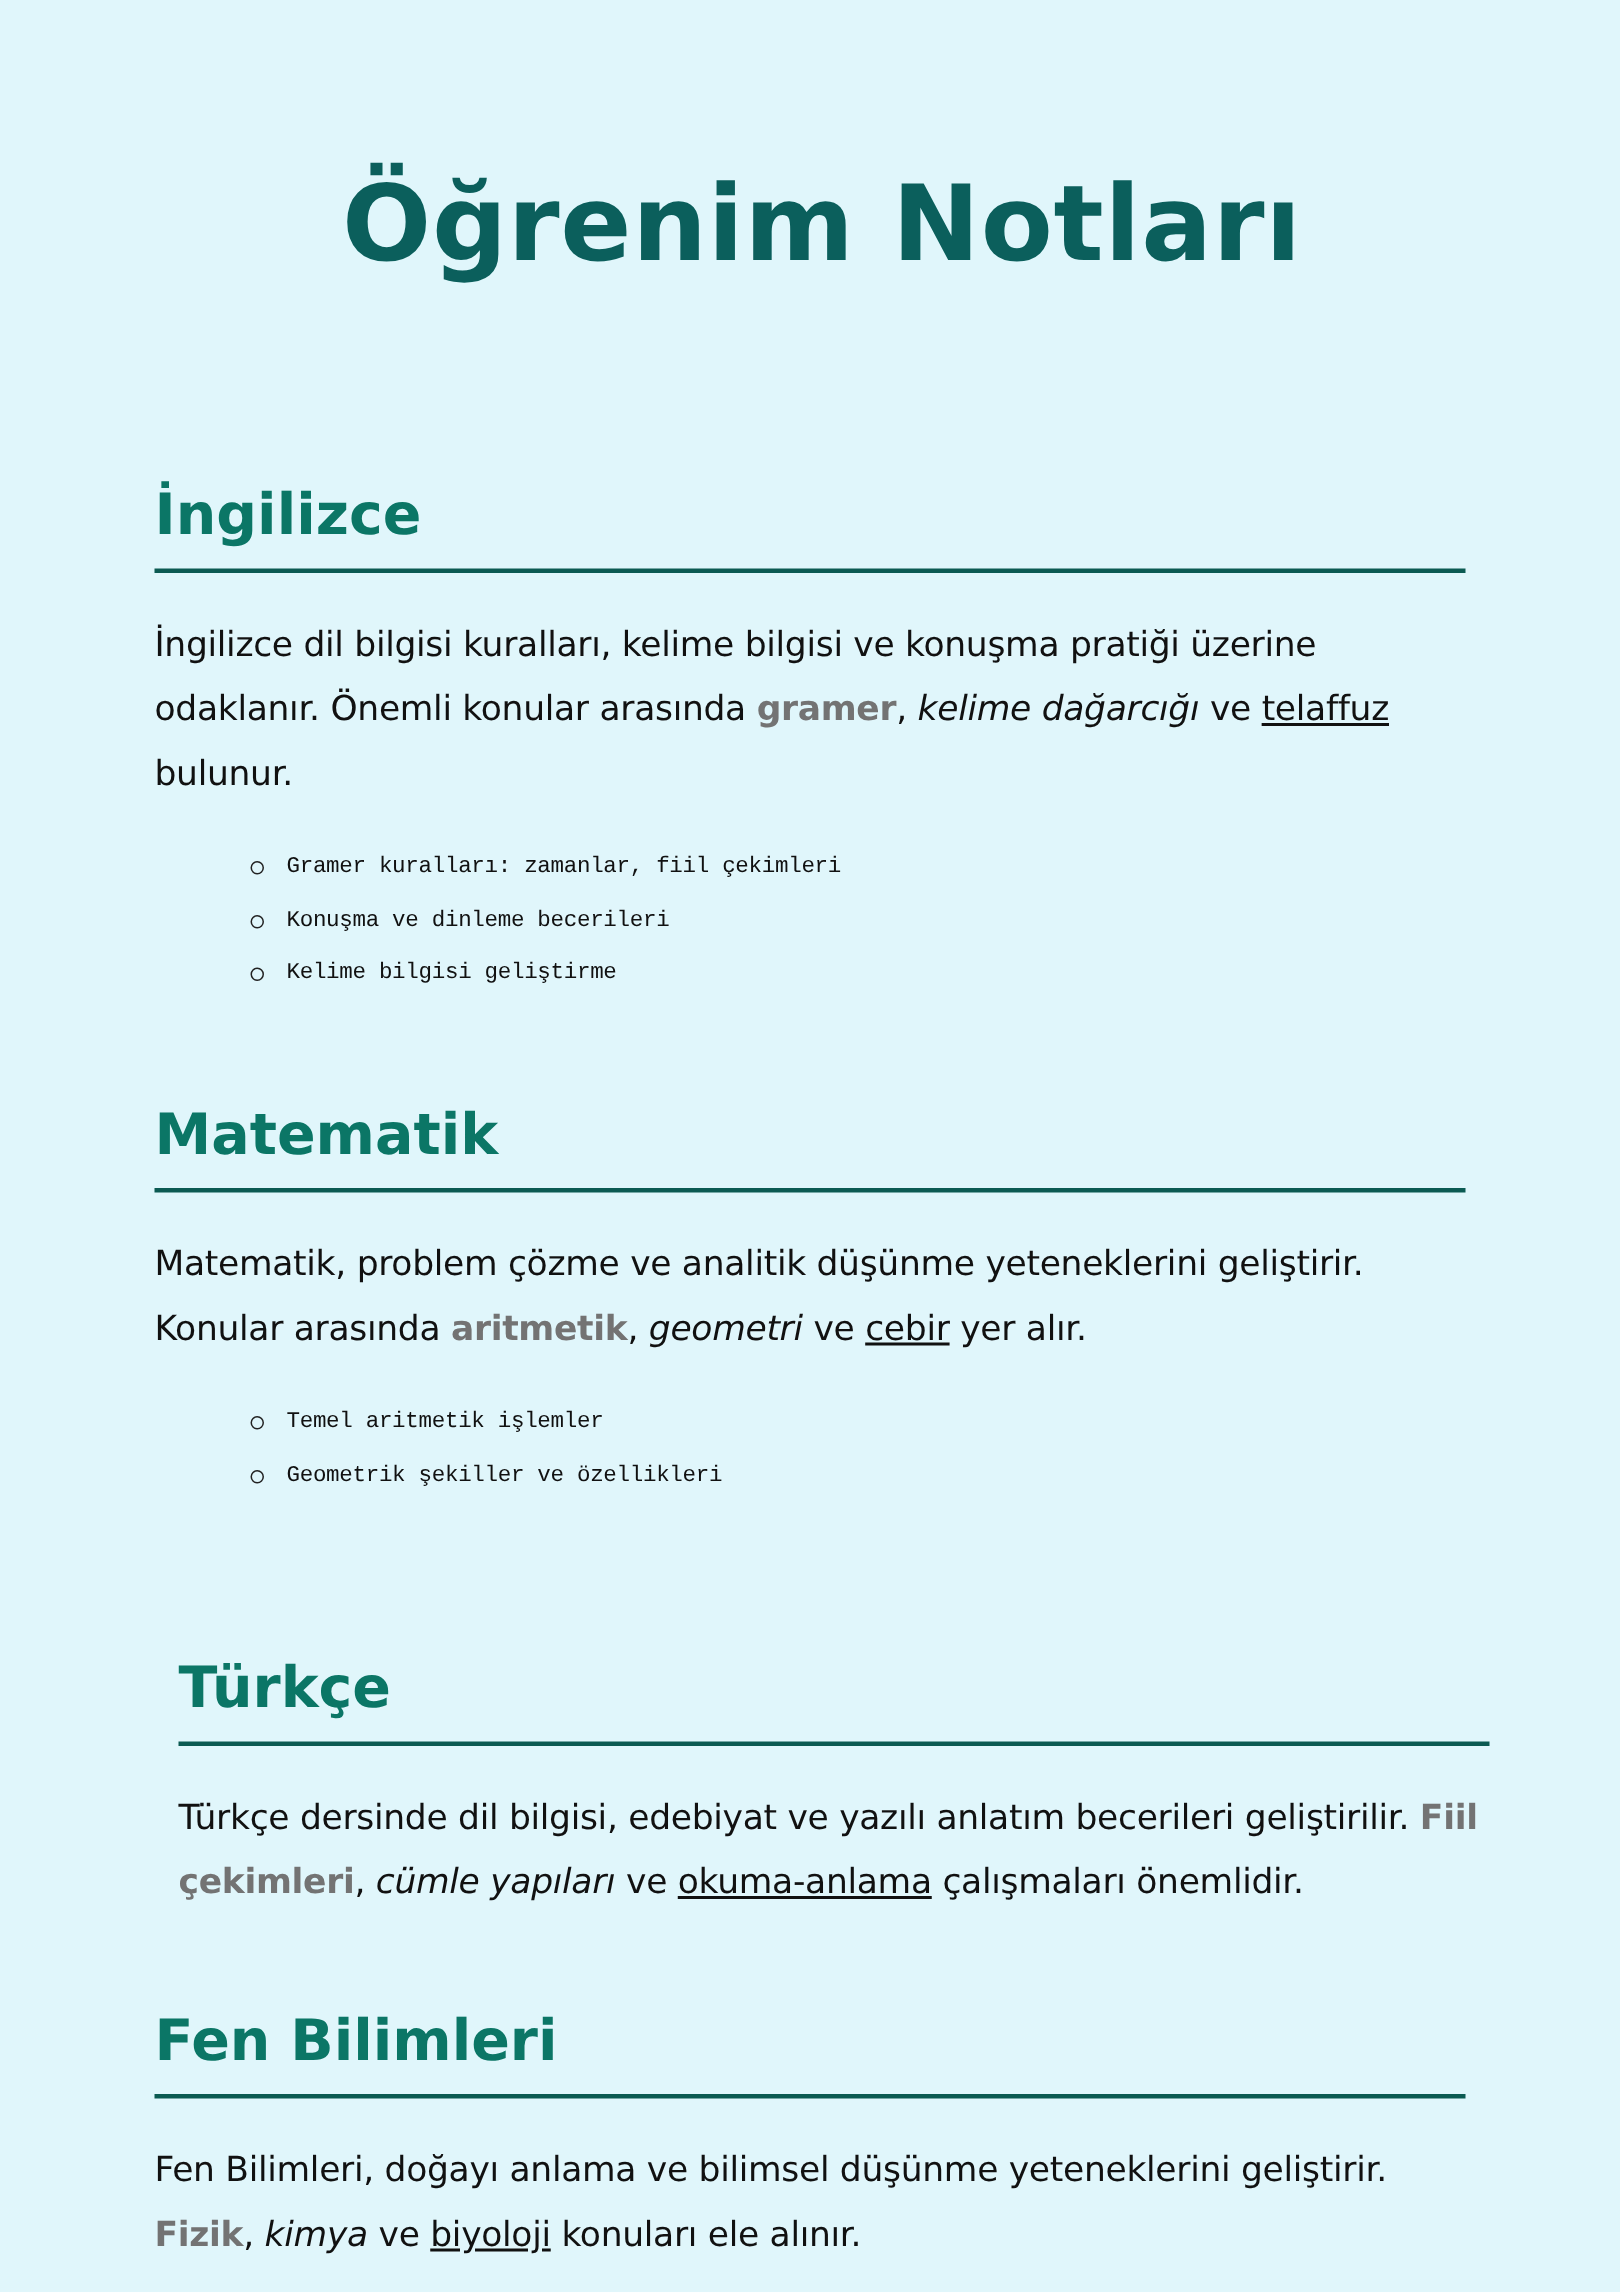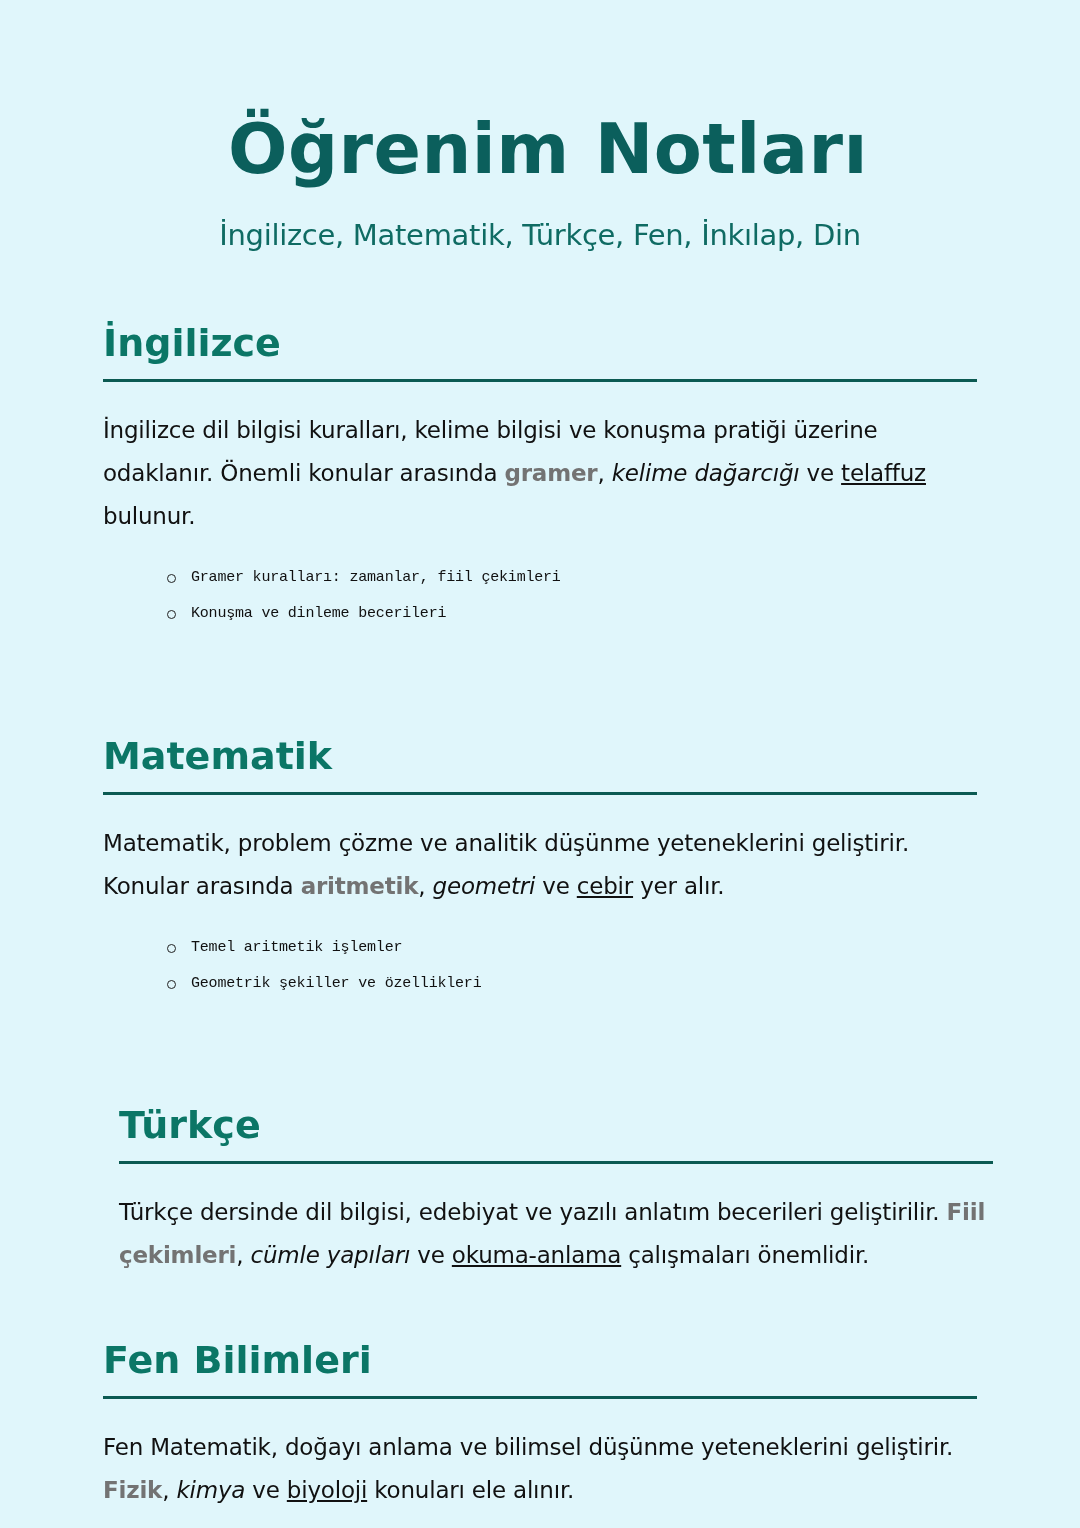--- a/index.html
+++ b/index.html
@@ -46,29 +46,29 @@
     .bullet-circle {
       position: absolute; left: 2px; top: 14px; width: 7px; height: 7px;
       border: 1.6px solid #222; border-radius: 50%;
     }
   </style>
 </head>
 <body>
 
 <div class="page">
   <h1 class="doc-title">Öğrenim Notları</h1>
-  <p class="doc-subtitle">İngilizce, Matematik, Türkçe, Fen, İnkılap, Din</p>
 
   <div class="section" style="top:315px;">
     <h2>İngilizce</h2>
     <div class="rule"></div>
     <p class="para" style="margin-top:27px;"><span>İngilizce dil bilgisi kuralları, kelime bilgisi ve konuşma pratiği üzerine odaklanır. Önemli konular arasında </span><b>gramer</b><span>, </span><i>kelime dağarcığı</i><span> ve </span><u>telaffuz</u><span> bulunur.</span></p>
     <ul class="bullets" style="margin-top:22px;">
       <li><span class="bullet-circle"></span><span>Gramer kuralları: zamanlar, fiil çekimleri</span></li>
       <li><span class="bullet-circle"></span><span>Konuşma ve dinleme becerileri</span></li>
+      <li><span class="bullet-circle"></span><span>Kelime bilgisi geliştirme</span></li>
     </ul>
   </div>
 
   <div class="section" style="top:728px;">
     <h2>Matematik</h2>
     <div class="rule"></div>
     <p class="para" style="margin-top:27px;"><span>Matematik, problem çözme ve analitik düşünme yeteneklerini geliştirir. Konular arasında </span><b>aritmetik</b><span>, </span><i>geometri</i><span> ve </span><u>cebir</u><span> yer alır.</span></p>
     <ul class="bullets" style="margin-top:22px;">
       <li><span class="bullet-circle"></span><span>Temel aritmetik işlemler</span></li>
       <li><span class="bullet-circle"></span><span>Geometrik şekiller ve özellikleri</span></li>
@@ -77,15 +77,15 @@
 
   <div class="section" style="top:1097px;margin-left:16px;">
     <h2>Türkçe</h2>
     <div class="rule"></div>
     <p class="para" style="margin-top:27px;"><span>Türkçe dersinde dil bilgisi, edebiyat ve yazılı anlatım becerileri geliştirilir. </span><b>Fiil çekimleri</b><span>, </span><i>cümle yapıları</i><span> ve </span><u>okuma-anlama</u><span> çalışmaları önemlidir.</span></p>
   </div>
 
   <div class="section" style="top:1332px;">
     <h2>Fen Bilimleri</h2>
     <div class="rule"></div>
-    <p class="para" style="margin-top:27px;"><span>Fen Matematik, doğayı anlama ve bilimsel düşünme yeteneklerini geliştirir. </span><b>Fizik</b><span>, </span><i>kimya</i><span> ve </span><u>biyoloji</u><span> konuları ele alınır.</span></p>
+    <p class="para" style="margin-top:27px;"><span>Fen Bilimleri, doğayı anlama ve bilimsel düşünme yeteneklerini geliştirir. </span><b>Fizik</b><span>, </span><i>kimya</i><span> ve </span><u>biyoloji</u><span> konuları ele alınır.</span></p>
   </div>
 </div>
 
 </body></html>

